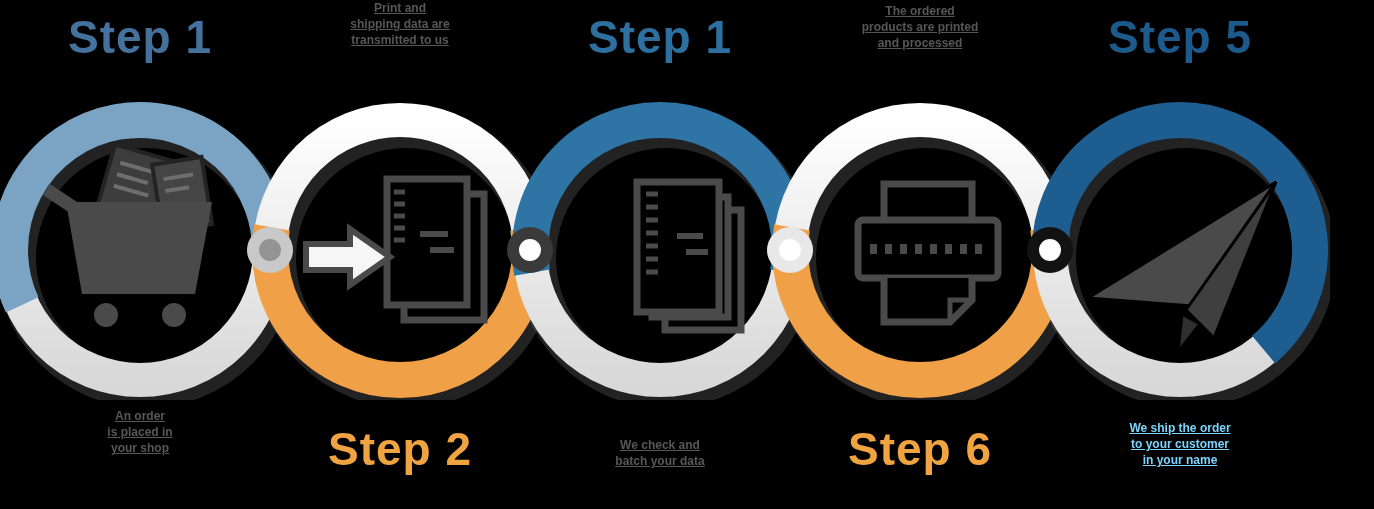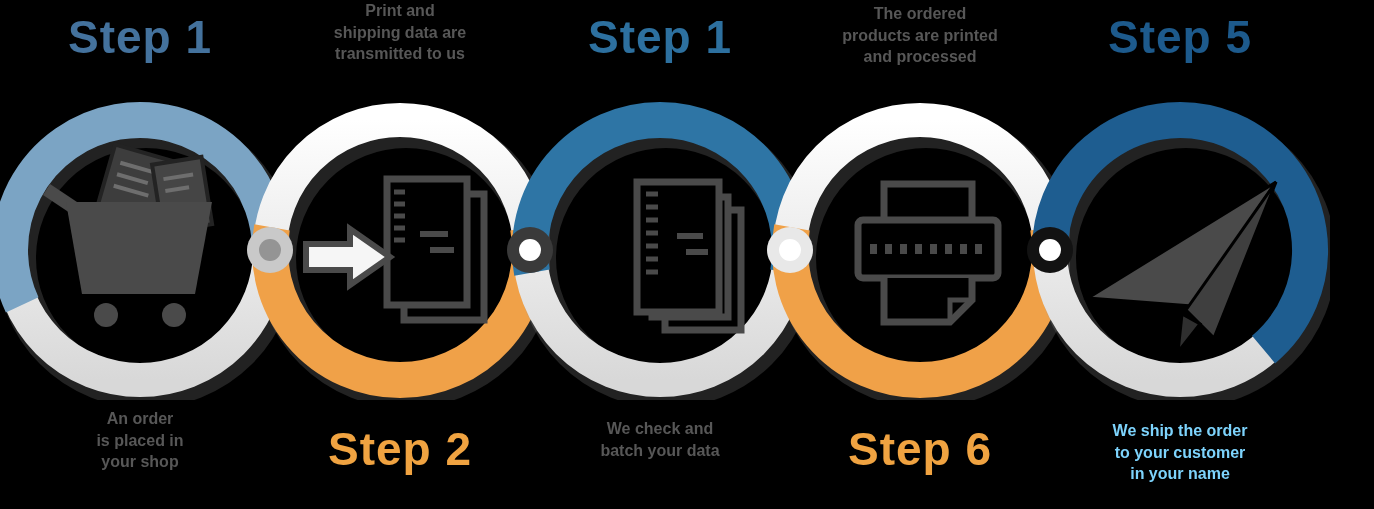--- a/index.html
+++ b/index.html
@@ -17,24 +17,25 @@
     text-align: center;
     font-size: 46px;
     font-weight: 700;
     letter-spacing: 1px;
     line-height: 1;
   }
   .step-desc {
     position: absolute;
     width: 300px;
     text-align: center;
-    font-size: 16px;
+    font-size: 12px;
     font-weight: 700;
     line-height: 1.35;
     white-space: pre-line;
+    text-decoration: underline;
   }
   .circle {
     position: absolute;
     top: 100px;
     width: 300px;
     height: 300px;
   }
   .connector {
     position: absolute;
     width: 46px;
@@ -61,21 +62,21 @@
   <div class="step-heading" style="left: 510px; top: 14px; color: rgb(45, 112, 159);">Step 1</div>
   <div class="step-heading" style="left: 770px; top: 426px; color: rgb(240, 163, 65);">Step 6</div>
   <div class="step-heading" style="left: 1030px; top: 14px; color: rgb(29, 90, 140);">Step 5</div>
 
   <div class="step-desc" style="left: -10px; top: 408px; color: rgb(87, 87, 87);">An order
 is placed in
 your shop</div>
   <div class="step-desc" style="left: 250px; top: 0px; color: rgb(87, 87, 87);">Print and
 shipping data are
 transmitted to us</div>
-  <div class="step-desc" style="left: 510px; top: 418px; color: rgb(87, 87, 87);">We check and
+  <div class="step-desc" style="left: 510px; top: 437px; color: rgb(87, 87, 87);">We check and
 batch your data</div>
   <div class="step-desc" style="left: 770px; top: 3px; color: rgb(87, 87, 87);">The ordered
 products are printed
 and processed</div>
   <div class="step-desc" style="left: 1030px; top: 420px; color: #7dd3fc;">We ship the order
 to your customer
 in your name</div>
 
   <svg class="circle" style="left:-10px" viewBox="0 0 300 300">
     <defs>

